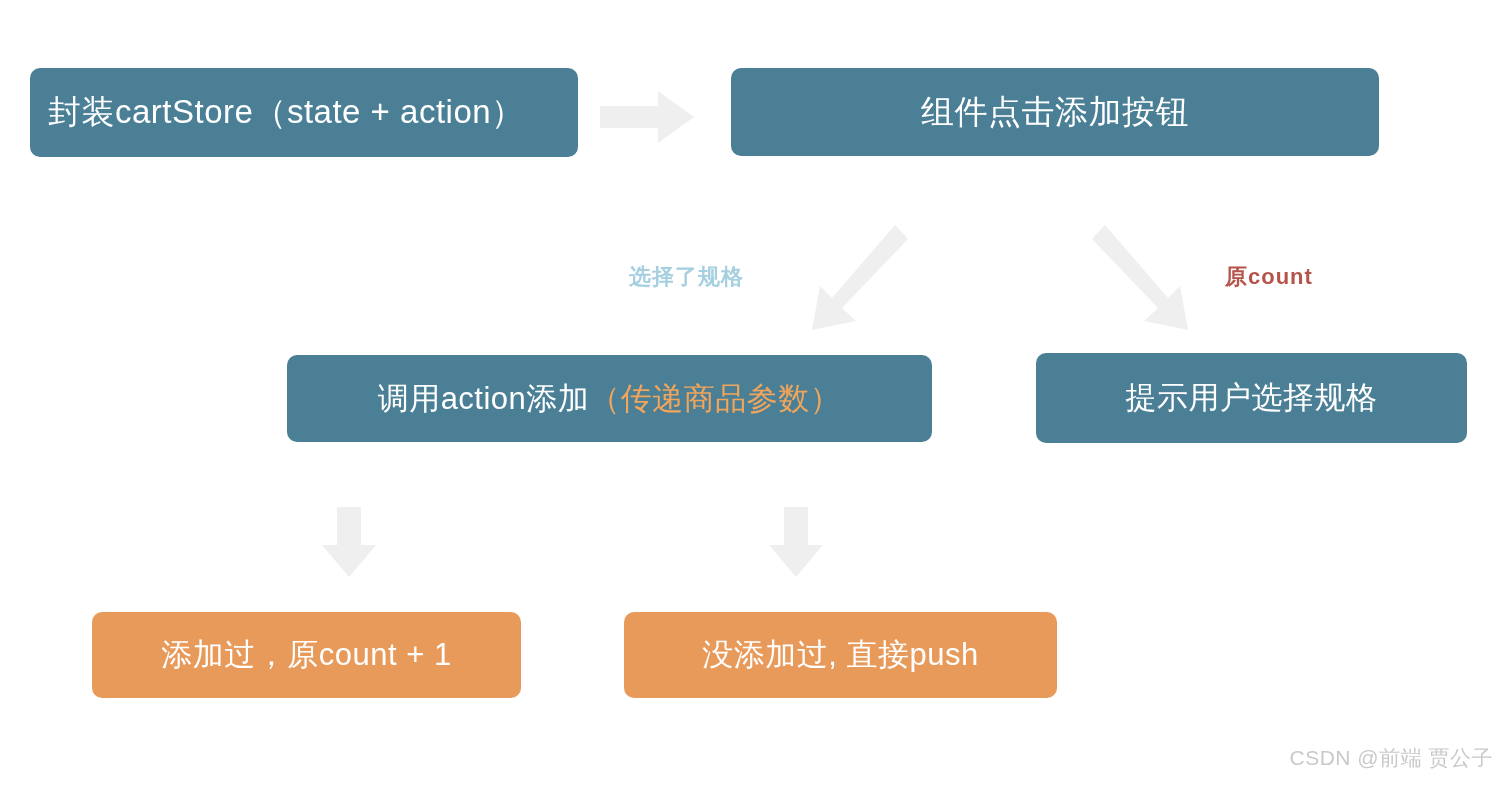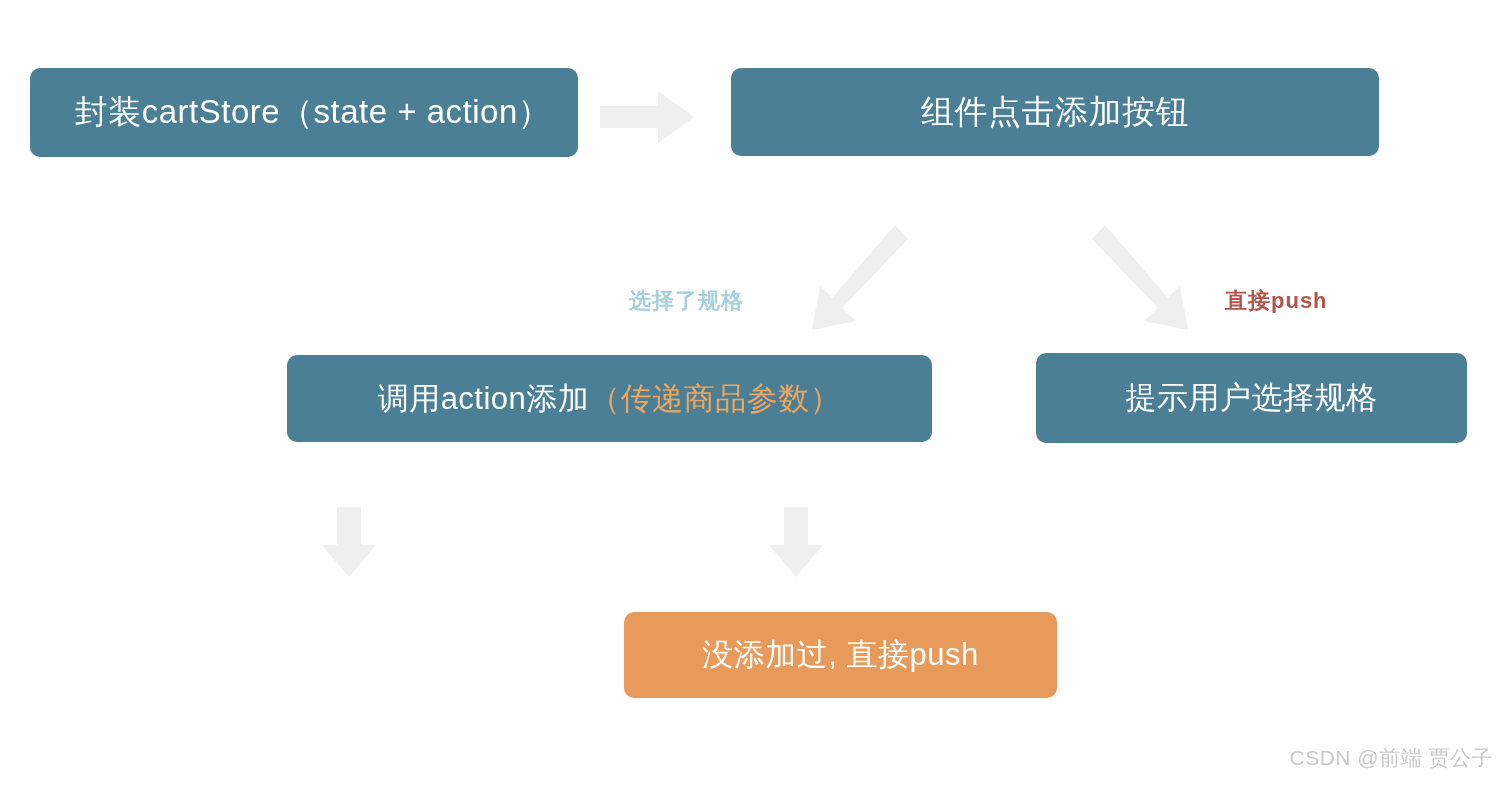--- a/index.html
+++ b/index.html
@@ -28,21 +28,21 @@
     white-space: nowrap;
   }
   .node.teal { background: #4A7F96; }
   .node.orange { background: #E89A5A; }
   .node.center { justify-content: center; }
   .node.left { justify-content: flex-start; }
 
   
   #node-cart-store {
     left: 30px; top: 68px; width: 548px; height: 89px;
-    padding-left: 18px; font-size: 33px; justify-content: center;
+    padding-left: 18px; font-size: 33px;
   }
   #node-click-add {
     left: 731px; top: 68px; width: 648px; height: 88px;
     font-size: 33px;
   }
   #node-call-action {
     left: 287px; top: 355px; width: 645px; height: 87px;
     font-size: 31px;
   }
   #node-prompt-spec {
@@ -60,21 +60,20 @@
   .txt-white { color: #ffffff; }
   .txt-orange { color: #F0A55C; }
 
   
   .edge-label {
     position: absolute;
     font-size: 22px;
     font-weight: bold;
     white-space: nowrap;
     letter-spacing: 1px;
-    margin-top: 24px;
   }
   #label-spec-selected {
     left: 629px; top: 262px;
     color: #A6CFE0;
   }
   #label-spec-unselected {
     left: 1225px; top: 262px;
     color: #B5544A;
   }
 
@@ -114,21 +113,21 @@
       <path d="M0 18 L58 18 L58 3 L94 29 L58 55 L58 40 L0 40 Z" fill="#EFEFEF"></path>
     </svg>
   </div>
 
   <div class="node teal center" id="node-click-add">
     <span>组件点击添加按钮</span>
   </div>
 
   <div class="edge-label" id="label-spec-selected">选择了规格</div>
 
-  <div class="edge-label" id="label-spec-unselected">直接push</div>
+  <div class="edge-label" id="label-spec-unselected">原count</div>
 
   <div class="arrow" id="arrow-to-call-action">
     <svg width="110" height="120" viewBox="0 0 110 120" aria-hidden="true">
       <path d="M95 5 L108 19 L42 88 L56 101 L12 110 L20 66 L32 78 Z" fill="#EFEFEF"></path>
     </svg>
   </div>
 
   <div class="arrow" id="arrow-to-prompt">
     <svg width="110" height="120" viewBox="0 0 110 120" aria-hidden="true">
       <path d="M15 5 L2 19 L68 88 L54 101 L98 110 L90 66 L78 78 Z" fill="#EFEFEF"></path>
@@ -149,20 +148,23 @@
       <path d="M19 2 L43 2 L43 40 L58 40 L31 72 L4 40 L19 40 Z" fill="#EFEFEF"></path>
     </svg>
   </div>
 
   <div class="arrow" id="arrow-call-to-push">
     <svg width="62" height="76" viewBox="0 0 62 76" aria-hidden="true">
       <path d="M19 2 L43 2 L43 40 L58 40 L31 72 L4 40 L19 40 Z" fill="#EFEFEF"></path>
     </svg>
   </div>
 
+  <div class="node orange center" id="node-added-count">
+    <span>添加过，原count + 1</span>
+  </div>
 
   <div class="node orange center" id="node-not-added-push">
     <span>没添加过, 直接push</span>
   </div>
 
   <div id="watermark">CSDN @前端 贾公子</div>
 
 </div>
 
 </body></html>

